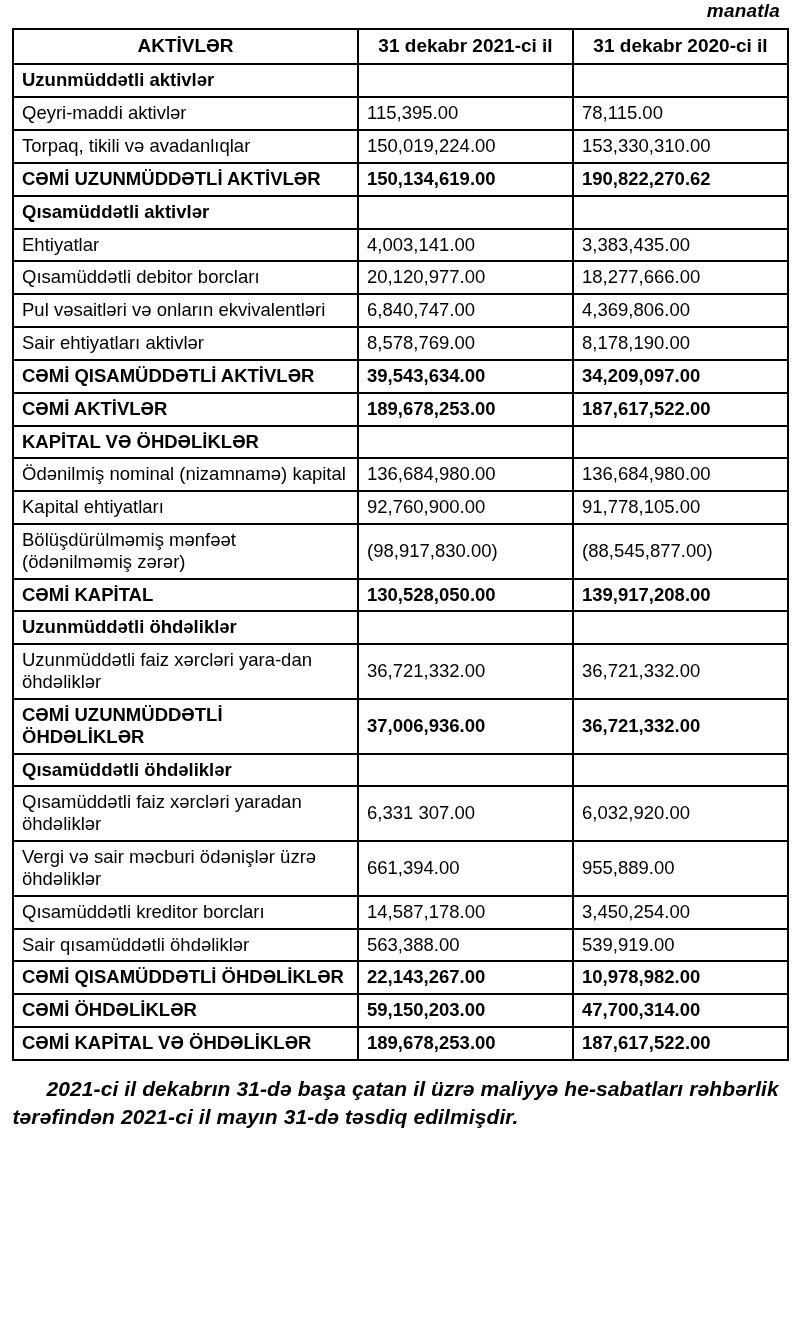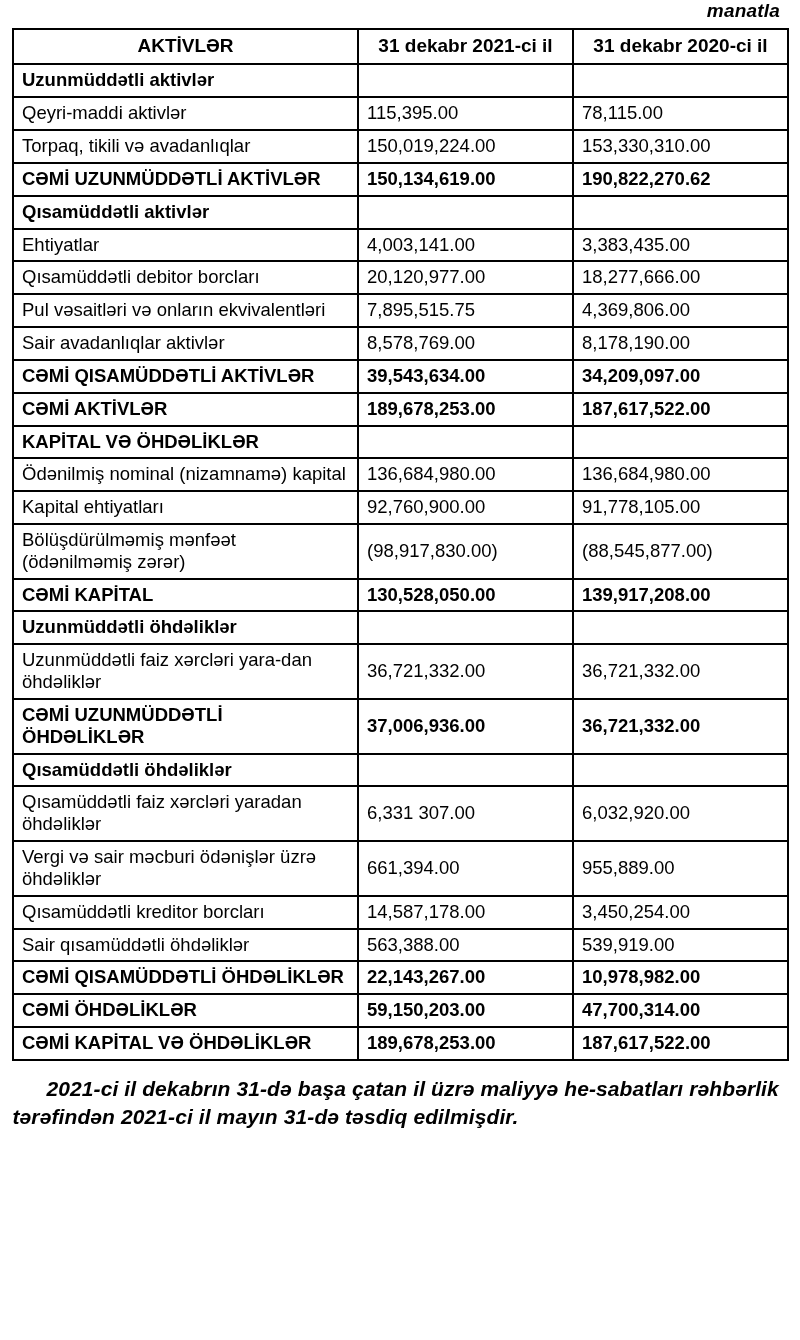--- a/index.html
+++ b/index.html
@@ -123,25 +123,25 @@
           <td class="num">4,003,141.00</td>
           <td class="num">3,383,435.00</td>
         </tr>
         <tr>
           <td>Qısamüddətli debitor borcları</td>
           <td class="num">20,120,977.00</td>
           <td class="num">18,277,666.00</td>
         </tr>
         <tr class="row-tall">
           <td>Pul vəsaitləri və onların ekvivalentləri</td>
-          <td class="num">7,895,515.75</td>
+          <td class="num">6,840,747.00</td>
           <td class="num">4,369,806.00</td>
         </tr>
         <tr>
-          <td>Sair avadanlıqlar aktivlər</td>
+          <td>Sair ehtiyatları aktivlər</td>
           <td class="num">8,578,769.00</td>
           <td class="num">8,178,190.00</td>
         </tr>
         <tr class="row-tall">
           <td class="bold">CƏMİ QISAMÜDDƏTLİ AKTİVLƏR</td>
           <td class="num bold">39,543,634.00</td>
           <td class="num bold">34,209,097.00</td>
         </tr>
         <tr>
           <td class="bold">CƏMİ AKTİVLƏR</td>

